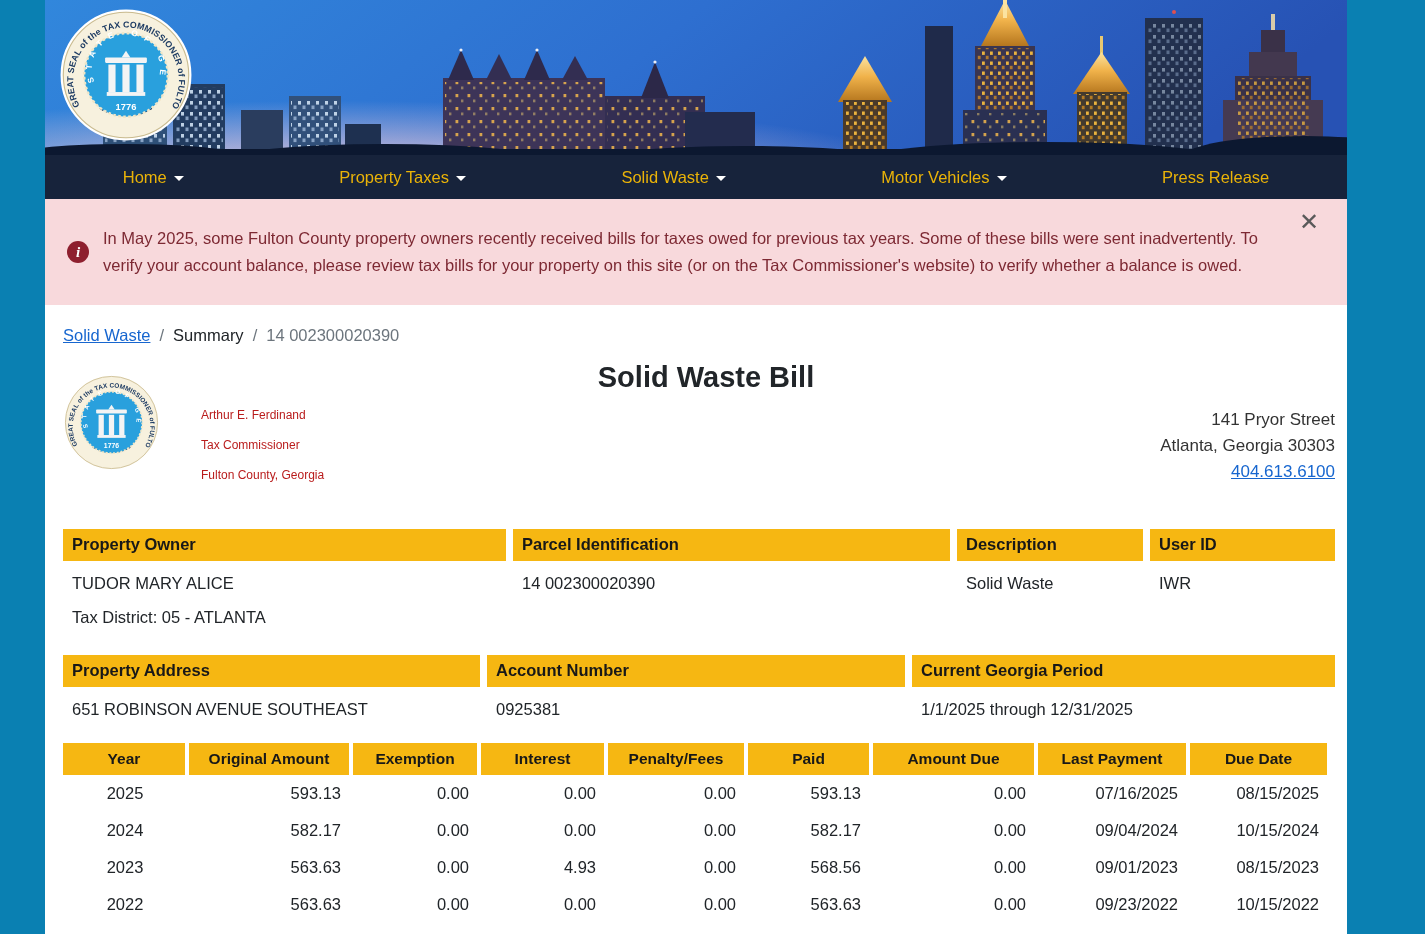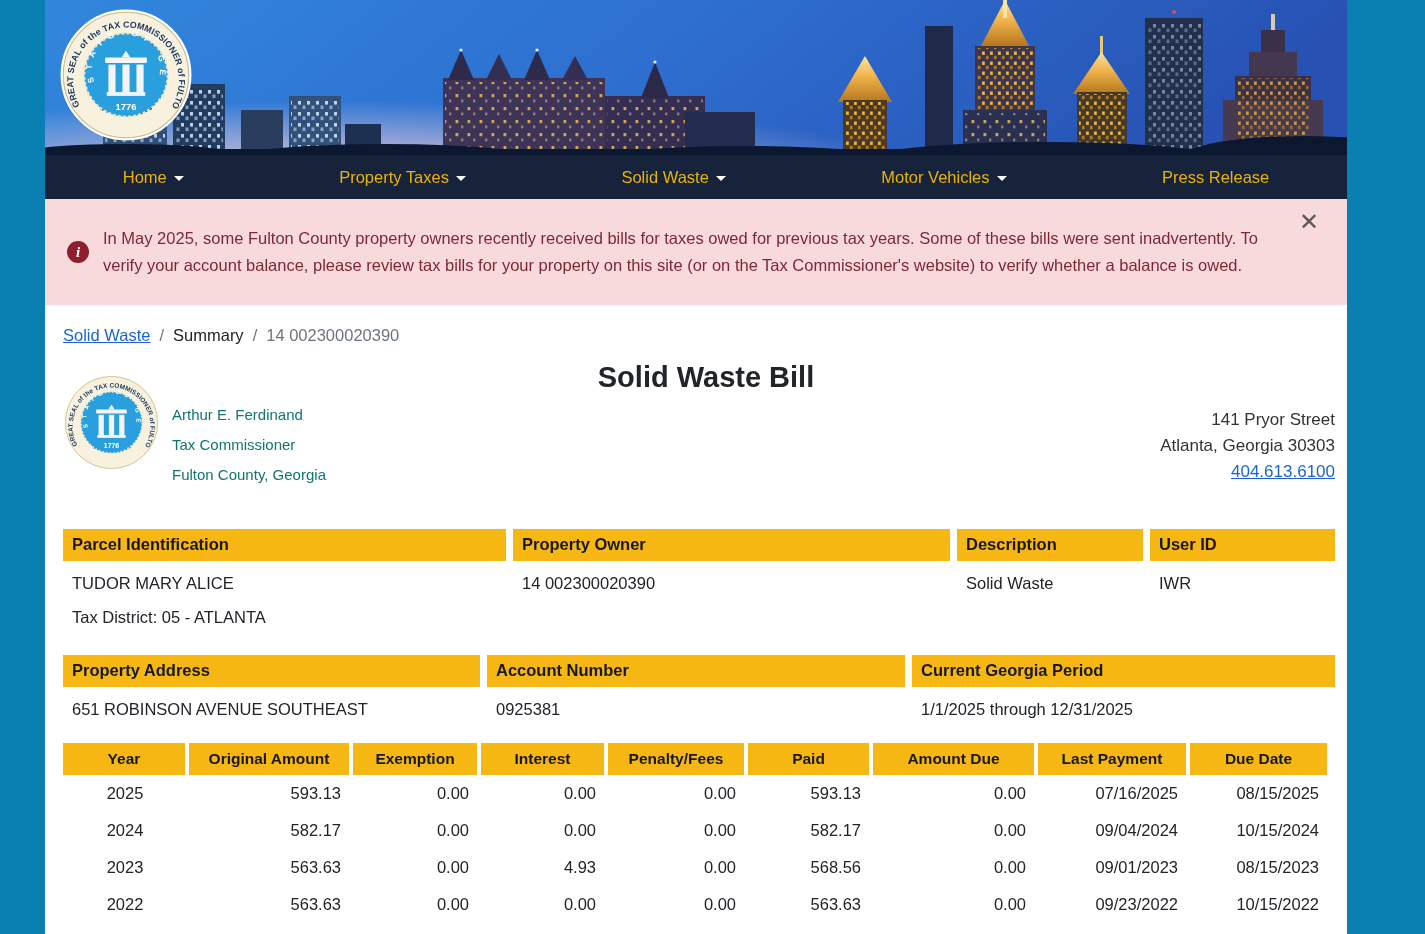--- a/index.html
+++ b/index.html
@@ -86,21 +86,21 @@
   .crumb-parcel { color: #6c757d; }
   
   .bill-header { position: relative; margin-top: 16px; height: 146px; }
   .bill-title {
     position: absolute; top: 0; left: 14px; right: 0;
     margin: 0; text-align: center;
     font-size: 29px; font-weight: 700; color: #212529;
   }
   .bh-left { display: flex; gap: 12px; padding-top: 13px; width: fit-content; }
   .bh-left .seal-small { width: 97px; height: 97px; flex: 0 0 auto; }
-  .commissioner { padding-top: 26px; font-size: 15px; line-height: 30px; color: #0f766e; }
+  .commissioner { padding-top: 26px; font-size: 12px; line-height: 30px; color: #b91c1c; margin-left: 29px; }
   .bh-right {
     position: absolute; right: 0; top: 46px;
     text-align: right; font-size: 17px; line-height: 26px; color: #333;
   }
   .bh-right a { color: #1766CF; text-decoration: underline; }
   
   .info-grid1 { display: grid; grid-template-columns: 443px 437px 186px 185px; column-gap: 7px; margin-top: 22px; }
   .info-grid2 { display: grid; grid-template-columns: 417px 418px 423px; column-gap: 7px; margin-top: 26px; }
   .gold-cell {
     background: #F6B712; color: #181818;
@@ -318,22 +318,22 @@
         </div>
       </div>
       <div class="bh-right">
         <div>141 Pryor Street</div>
         <div>Atlanta, Georgia 30303</div>
         <div><a>404.613.6100</a></div>
       </div>
     </div>
 
     <div class="info-grid1">
+      <div class="gold-cell">Property Owner</div>
       <div class="gold-cell">Parcel Identification</div>
-      <div class="gold-cell">Property Owner</div>
       <div class="gold-cell">Description</div>
       <div class="gold-cell">User ID</div>
       <div class="info-val">TUDOR MARY ALICE</div>
       <div class="info-val">14 002300020390</div>
       <div class="info-val">Solid Waste</div>
       <div class="info-val">IWR</div>
       <div class="tax-district">
         <span>Tax District:</span>
         <span class="td-value">05 - ATLANTA</span>
       </div>

